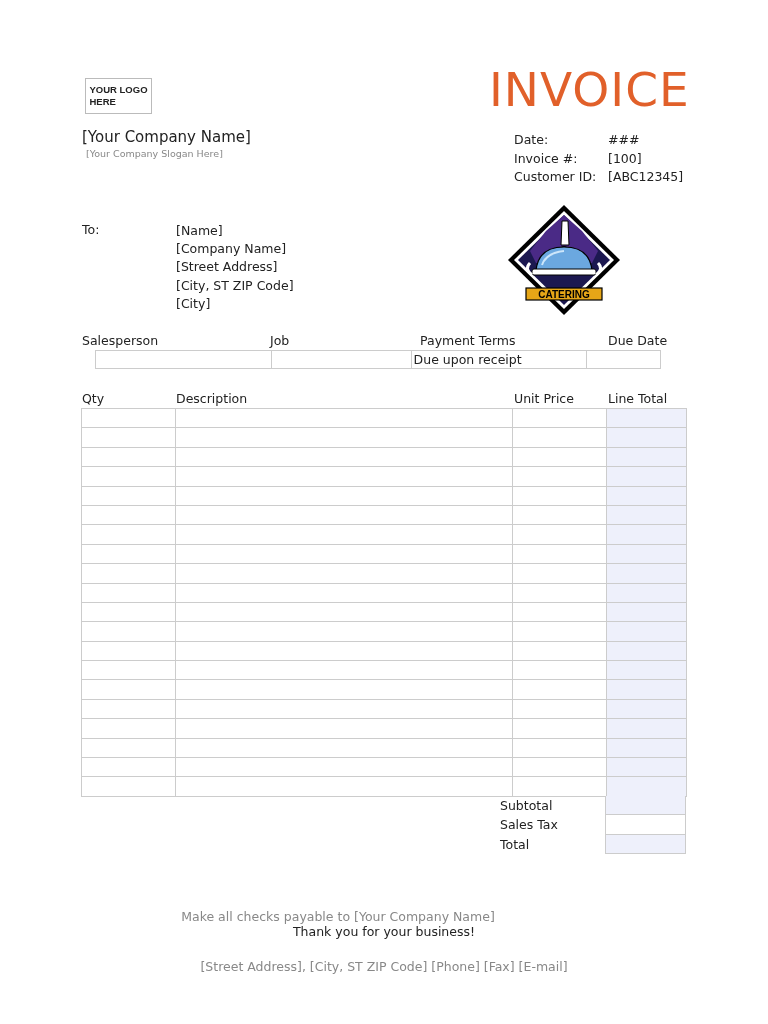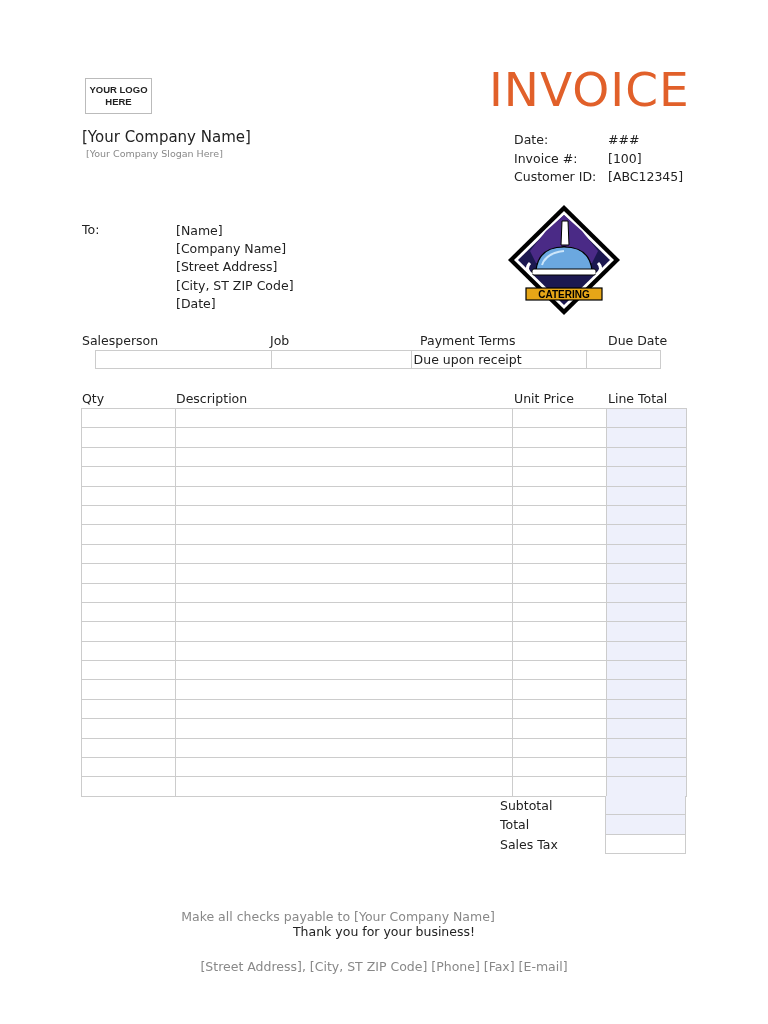--- a/index.html
+++ b/index.html
@@ -1,18 +1,18 @@
 <!DOCTYPE html>
 <html><head>
 <meta charset="utf-8">
 <style>
   html,body{margin:0;padding:0;background:#fff;}
   body{width:768px;height:1024px;position:relative;font-family:"DejaVu Sans","Liberation Sans",sans-serif;color:#222;overflow:hidden;}
   .abs{position:absolute;}
-  .logo-box{left:85px;top:78px;width:67px;height:36px;border:1px solid #bbb;box-sizing:border-box;display:flex;align-items:center;justify-content:center;text-align:center;font-size:9.5px;font-weight:bold;line-height:12px;color:#222;font-family:"Liberation Sans",sans-serif;}
+  .logo-box{left:85px;top:78px;width:67px;height:36px;border:1px solid #bbb;box-sizing:border-box;display:flex;align-items:center;justify-content:center;text-align:left;font-size:9.5px;font-weight:bold;line-height:12px;color:#222;font-family:"Liberation Sans",sans-serif;}
   .company{left:82px;top:128px;font-size:15px;color:#222;}
   .slogan{left:86px;top:148px;font-size:9.5px;color:#888;}
   .title{left:489px;top:62px;font-size:47px;color:#e1602a;letter-spacing:1px;}
   .meta{left:514px;top:131px;font-size:12.5px;line-height:18.5px;}
   .meta .row{display:flex;}
   .meta .k{width:94px;}
   .to-label{left:82px;top:222px;font-size:12.5px;}
   .to-lines{left:176px;top:222px;font-size:12.5px;line-height:18.2px;}
   .hdr{font-size:12.5px;position:absolute;}
   .info-table{left:95px;top:350px;width:566px;height:19px;border:1px solid #ccc;box-sizing:border-box;display:flex;}
@@ -54,21 +54,21 @@
       <span>[ABC12345]</span>
     </div>
 </div>
 
 <div class="abs to-label">To:</div>
 <div class="abs to-lines">
   <div>[Name]</div>
   <div>[Company Name]</div>
   <div>[Street Address]</div>
   <div>[City, ST  ZIP Code]</div>
-  <div>[Date]</div>
+  <div>[City]</div>
 </div>
 
 <div class="abs" style="left:506px;top:203px;width:116px;height:114px;">
   <svg width="116" height="114" viewBox="0 0 116 114">
     <polygon points="58,2 114,57 58,112 2,57" fill="#000"></polygon>
     <polygon points="58,8 108,57 58,106 8,57" fill="#fff"></polygon>
     <polygon points="58,12 104,57 58,102 12,57" fill="#1c1850"></polygon>
     <polygon points="58,12 40,28 24,48 30,60 86,60 92,48 76,28" fill="#4a2a86"></polygon>
     <polygon points="56,18 62,18 63,42 55,42" fill="#fff" stroke="#000" stroke-width="1"></polygon>
     <ellipse cx="58" cy="45" rx="3" ry="2" fill="#000"></ellipse>
@@ -229,24 +229,24 @@
       </tr>
     </tbody>
 </table>
 
 <div class="abs totals">
   <div class="tot-row">
     <div class="lbl">Subtotal</div>
     <div class="box" style="background:#eef0fb;"></div>
   </div>
   <div class="tot-row">
+    <div class="lbl">Sales Tax</div>
+    <div class="box" style="background:#fff;"></div>
+  </div>
+  <div class="tot-row">
     <div class="lbl">Total</div>
     <div class="box" style="background:#eef0fb;"></div>
   </div>
-  <div class="tot-row">
-    <div class="lbl">Sales Tax</div>
-    <div class="box" style="background:#fff;"></div>
-  </div>
 </div>
 
 <div class="abs footer1">Make all checks payable to [Your Company Name]</div>
 <div class="abs footer2">Thank you for your business!</div>
 <div class="abs footer3">[Street Address], [City, ST  ZIP Code]  [Phone]  [Fax]  [E-mail]</div>
 
 </body></html>

